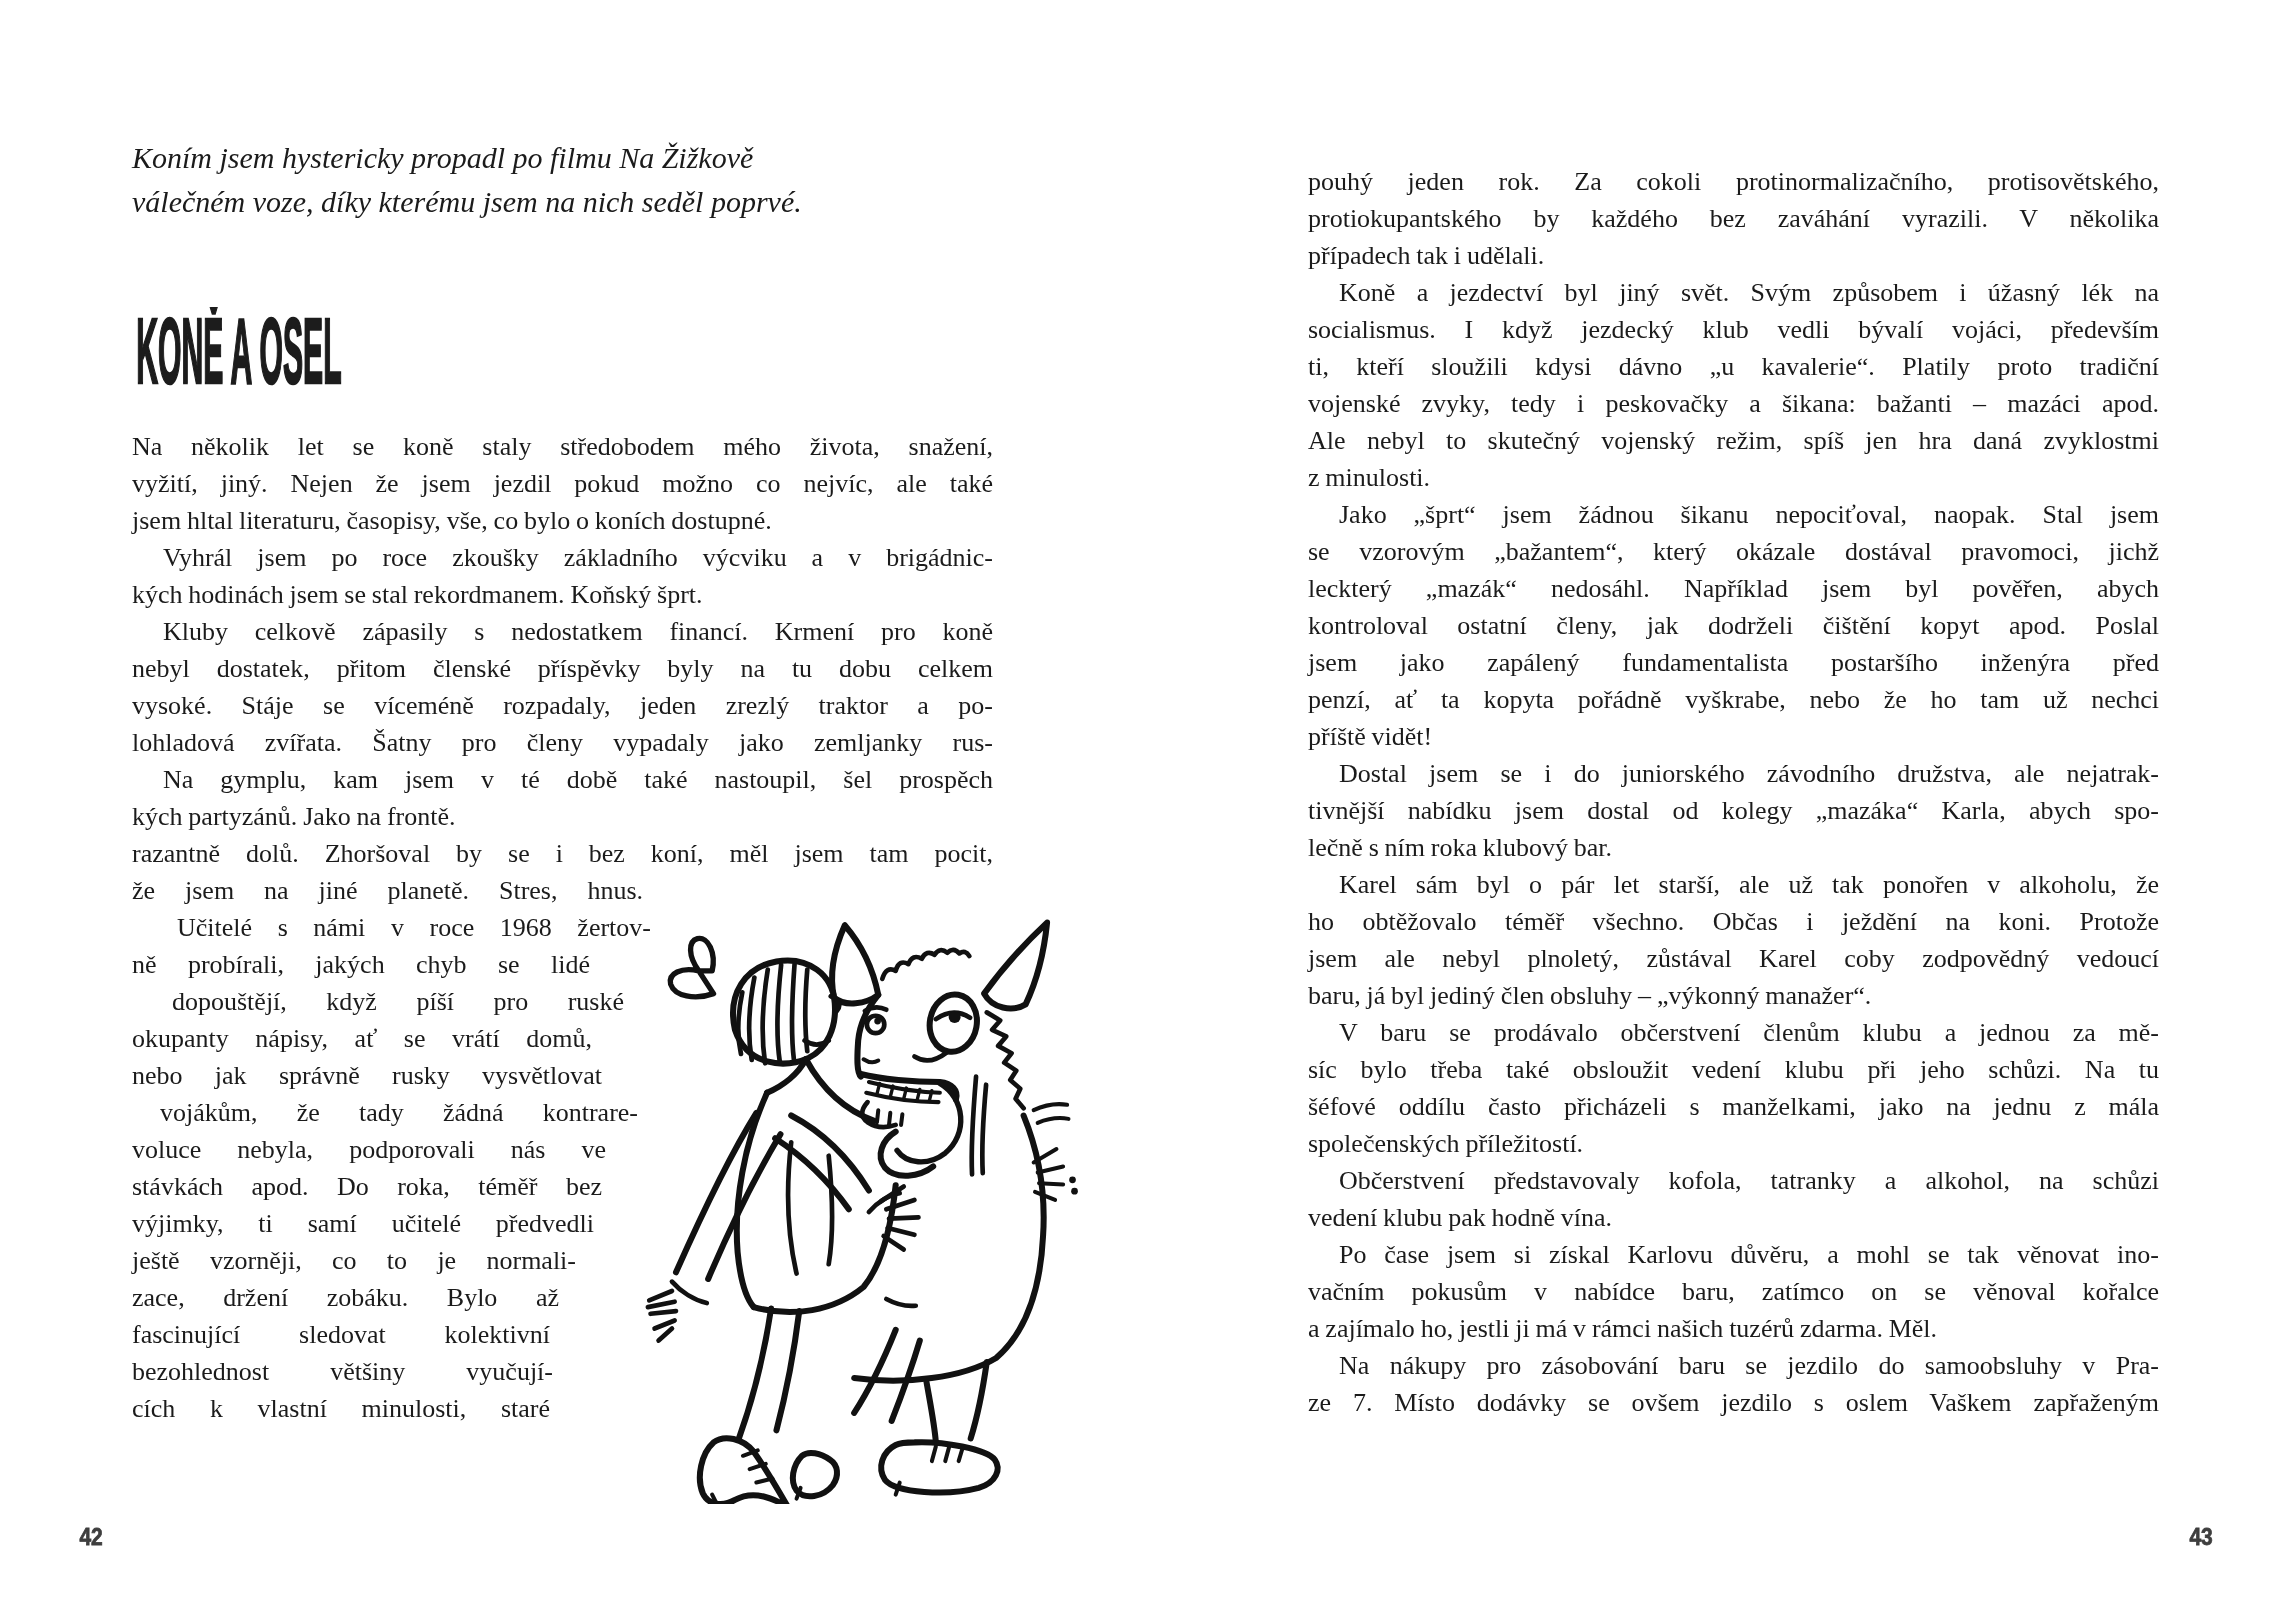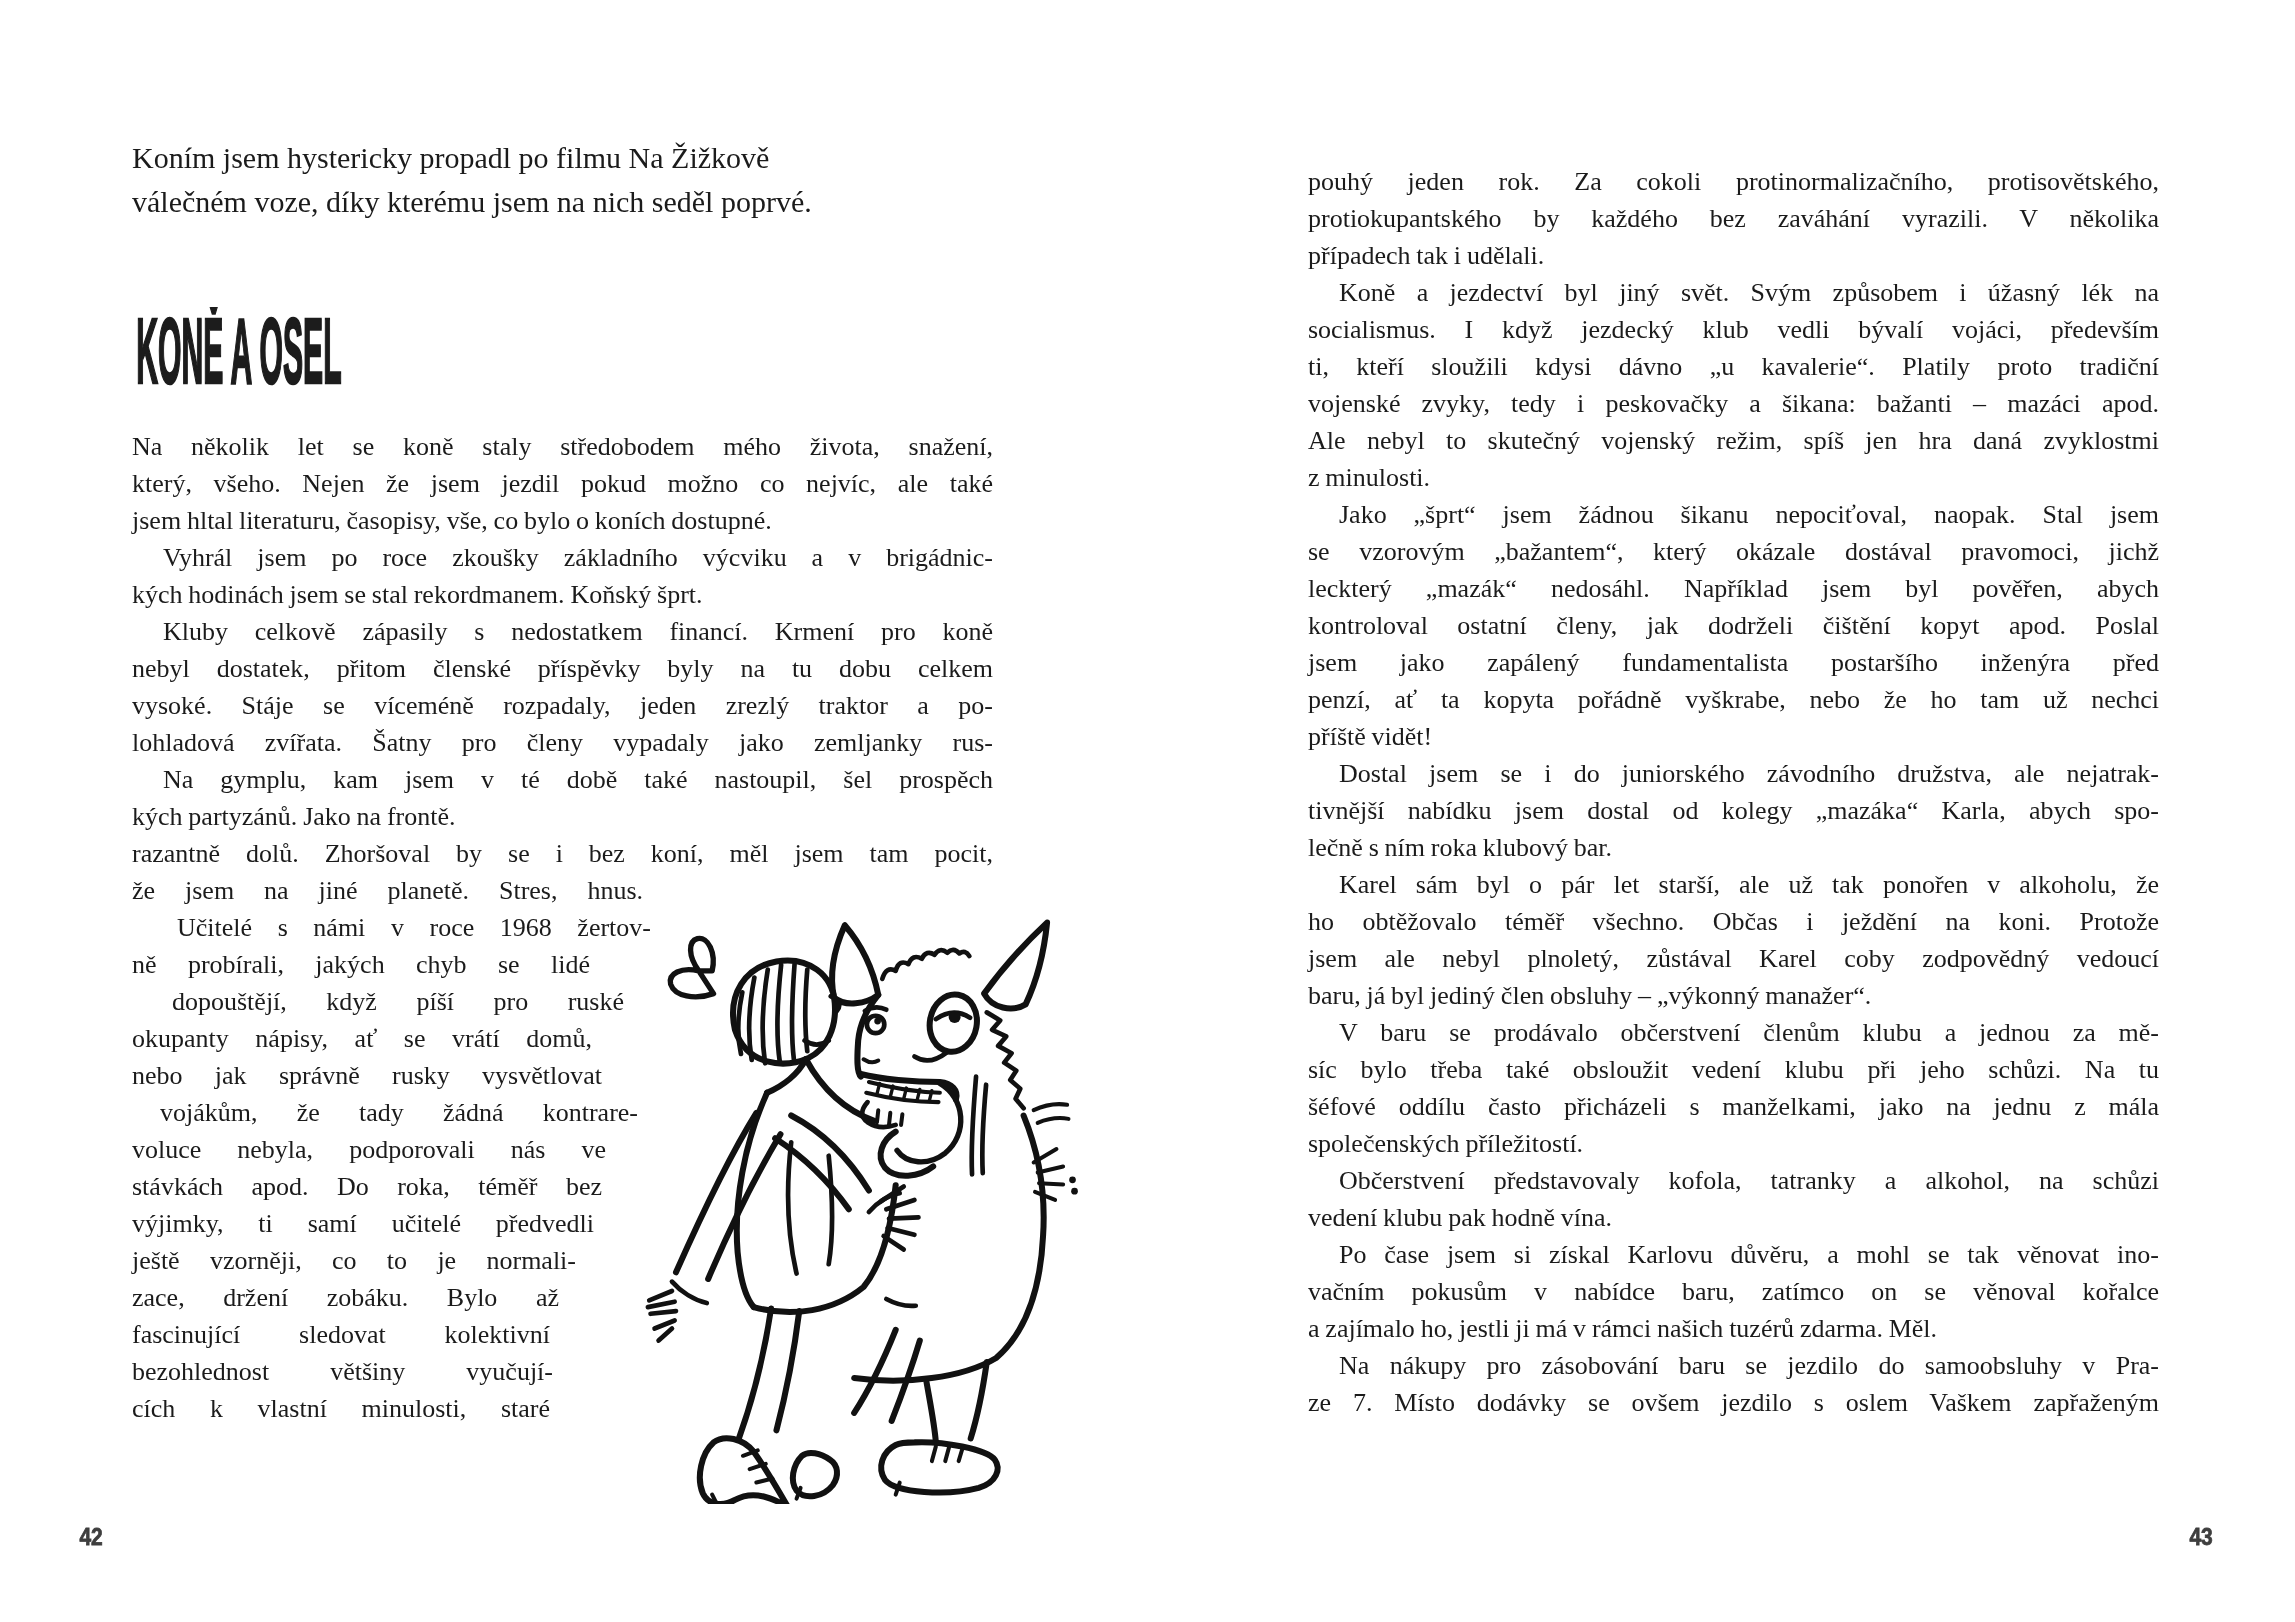--- a/index.html
+++ b/index.html
@@ -1,19 +1,19 @@
 <!DOCTYPE html>
 <html style="font-size:10.7px"><head>
 <meta charset="utf-8">
 <style>
   html,body{margin:0;padding:0;background:#ffffff;}
   #spread{position:relative;width:2295px;height:1623px;background:#ffffff;overflow:hidden;
           font-family:"Liberation Serif",serif;color:#1b1b1b;}
   .epigraph{position:absolute;left:132px;top:136px;width:865px;
-            font-size:30px;line-height:44px;color:#1b1b1b;}
+            font-style:italic;font-size:30px;line-height:44px;color:#1b1b1b;}
   .title-svg{position:absolute;left:135px;top:307px;}
   .body-col{position:absolute;font-size:26px;line-height:37px;color:#1b1b1b;
             word-spacing:-0.7px;hyphens:none;}
   #left-col{left:132px;top:428px;width:861px;}
   #right-col{left:1308px;top:163px;width:851px;}
   .bl{text-align:justify;text-align-last:justify;height:37px;overflow:visible;}
   .bl.last{text-align-last:left;}
   .bl.ind{text-indent:31px;}
   .pagenum{position:absolute;top:1523px;}
   #pn-left{left:78px;}
@@ -30,21 +30,21 @@
     <div>Koním jsem hystericky propadl po filmu Na Žižkově</div>
     <div>válečném voze, díky kterému jsem na nich seděl poprvé.</div>
   </div>
 
   <svg class="title-svg" width="228" height="90" viewBox="0 0 340 134">
     <text class="cond" x="2" y="113" font-size="139" fill="#1c1c1c" stroke="#1c1c1c" stroke-width="4" textLength="306" lengthAdjust="spacingAndGlyphs">KONĚ A OSEL</text>
   </svg>
 
   <div id="left-col" class="body-col">
       <div class="bl">Na několik let se koně staly středobodem mého života, snažení,</div>
-      <div class="bl">který, všeho. Nejen že jsem jezdil pokud možno co nejvíc, ale také</div>
+      <div class="bl">vyžití, jiný. Nejen že jsem jezdil pokud možno co nejvíc, ale také</div>
       <div class="bl last">jsem hltal literaturu, časopisy, vše, co bylo o koních dostupné.</div>
       <div class="bl ind">Vyhrál jsem po roce zkoušky základního výcviku a v brigádnic-</div>
       <div class="bl last">kých hodinách jsem se stal rekordmanem. Koňský šprt.</div>
       <div class="bl ind">Kluby celkově zápasily s nedostatkem financí. Krmení pro koně</div>
       <div class="bl">nebyl dostatek, přitom členské příspěvky byly na tu dobu celkem</div>
       <div class="bl">vysoké. Stáje se víceméně rozpadaly, jeden zrezlý traktor a po-</div>
       <div class="bl">lohladová zvířata. Šatny pro členy vypadaly jako zemljanky rus-</div>
       <div class="bl ind">Na gymplu, kam jsem v té době také nastoupil, šel prospěch</div>
       <div class="bl last">kých partyzánů. Jako na frontě.</div>
       <div class="bl">razantně dolů. Zhoršoval by se i bez koní, měl jsem tam pocit,</div>

